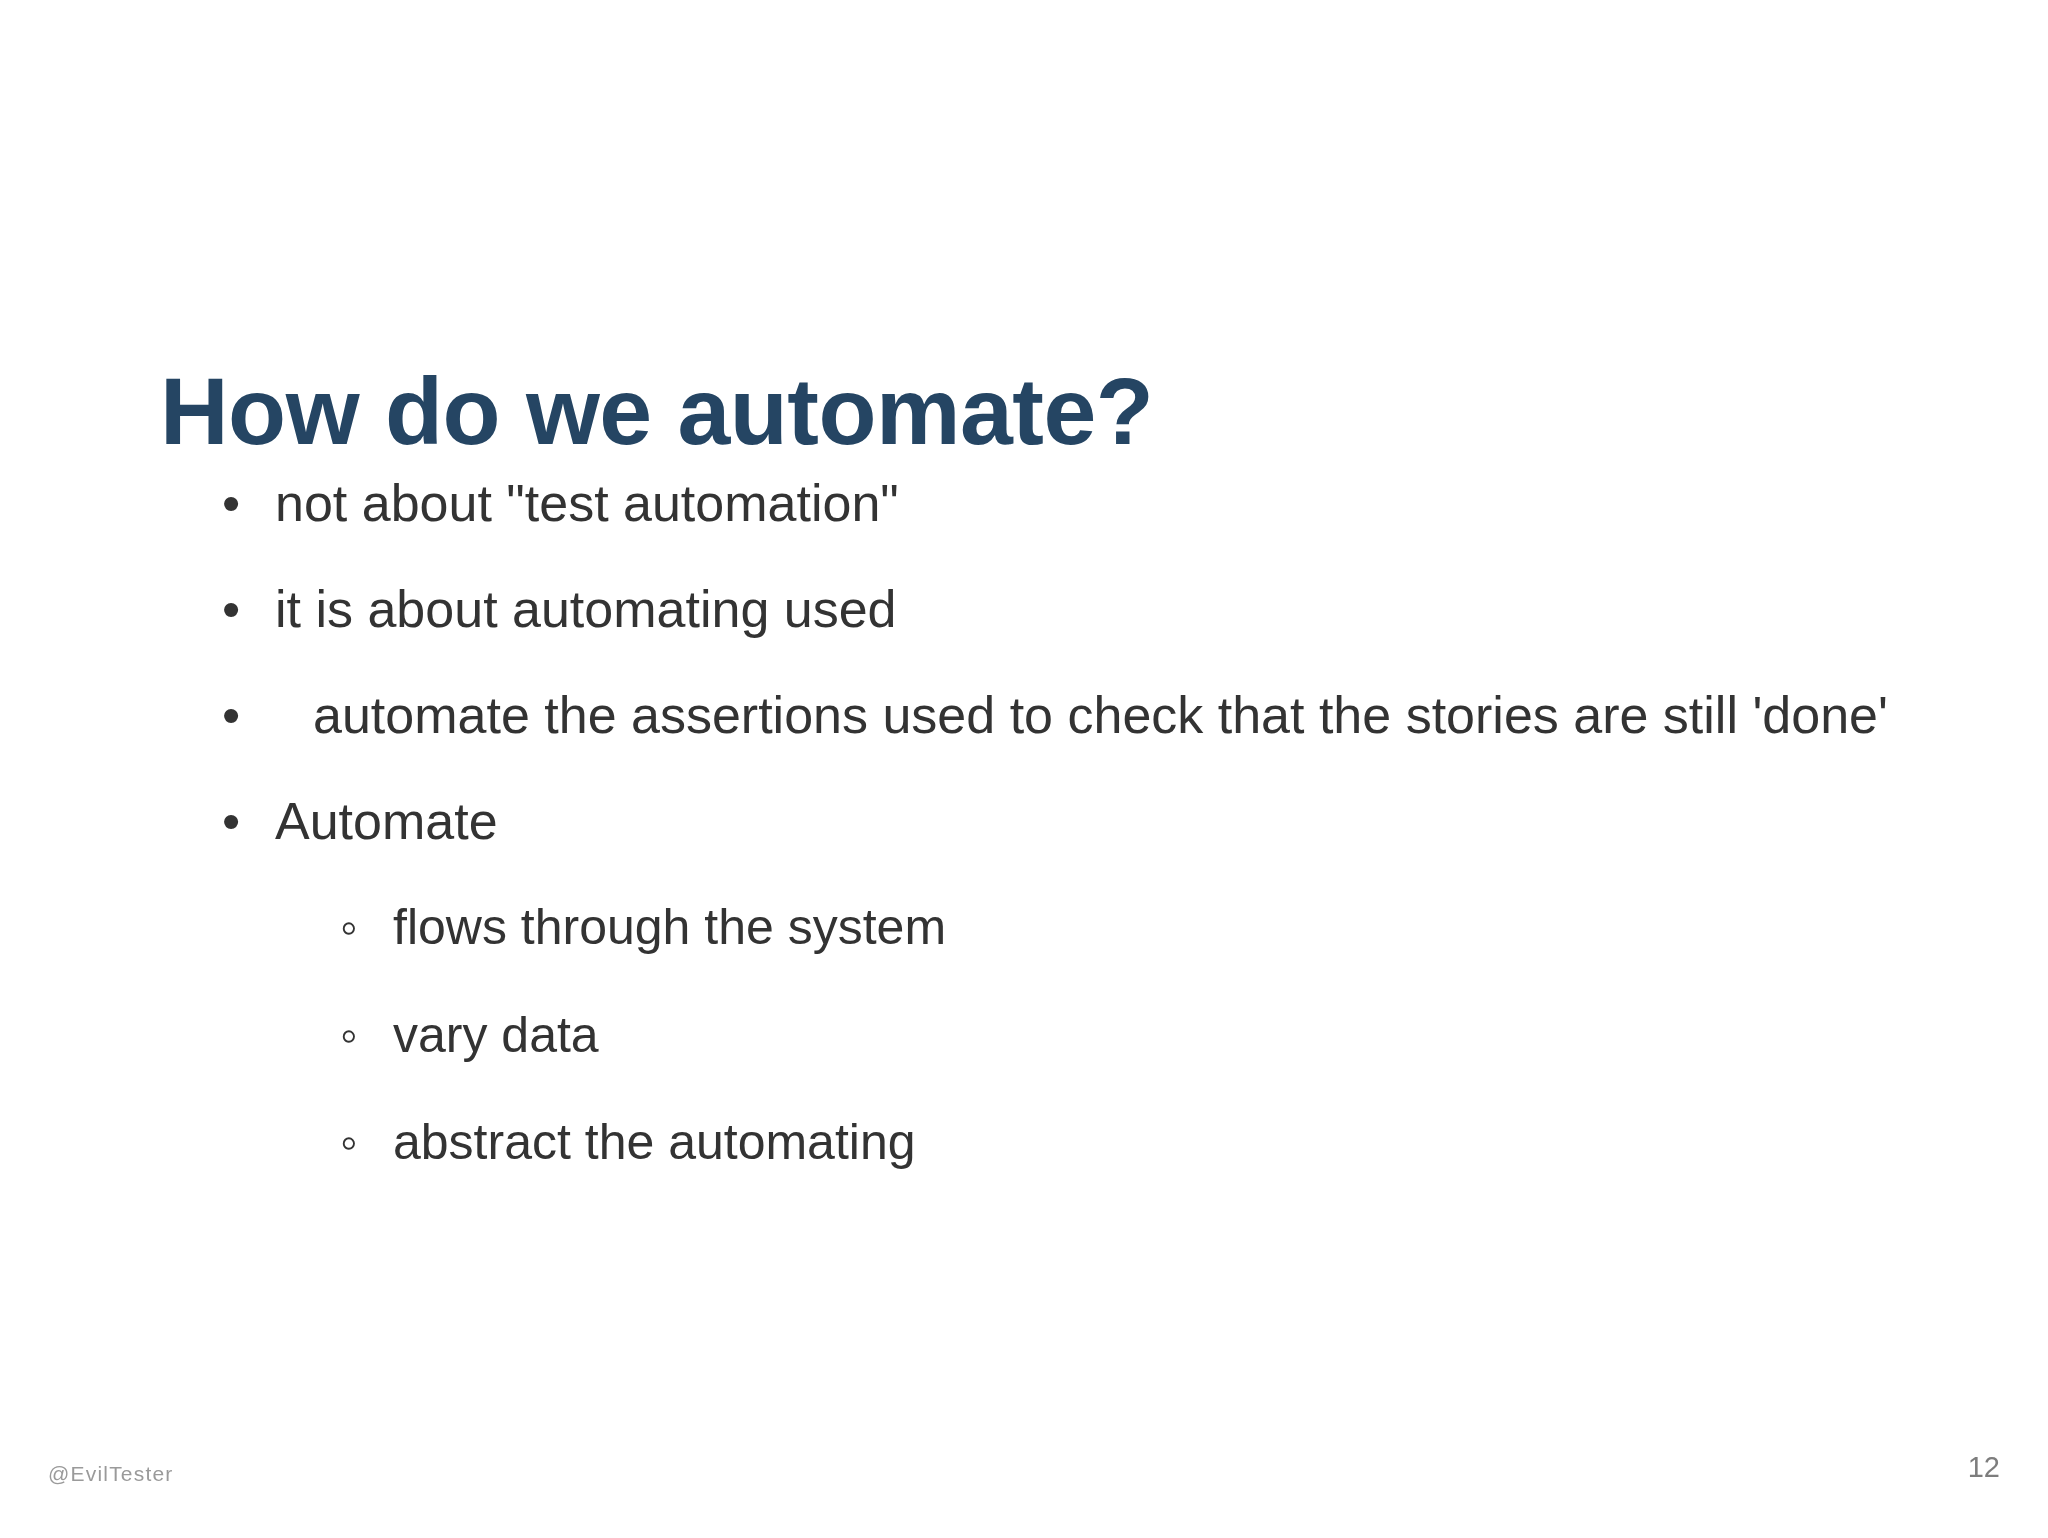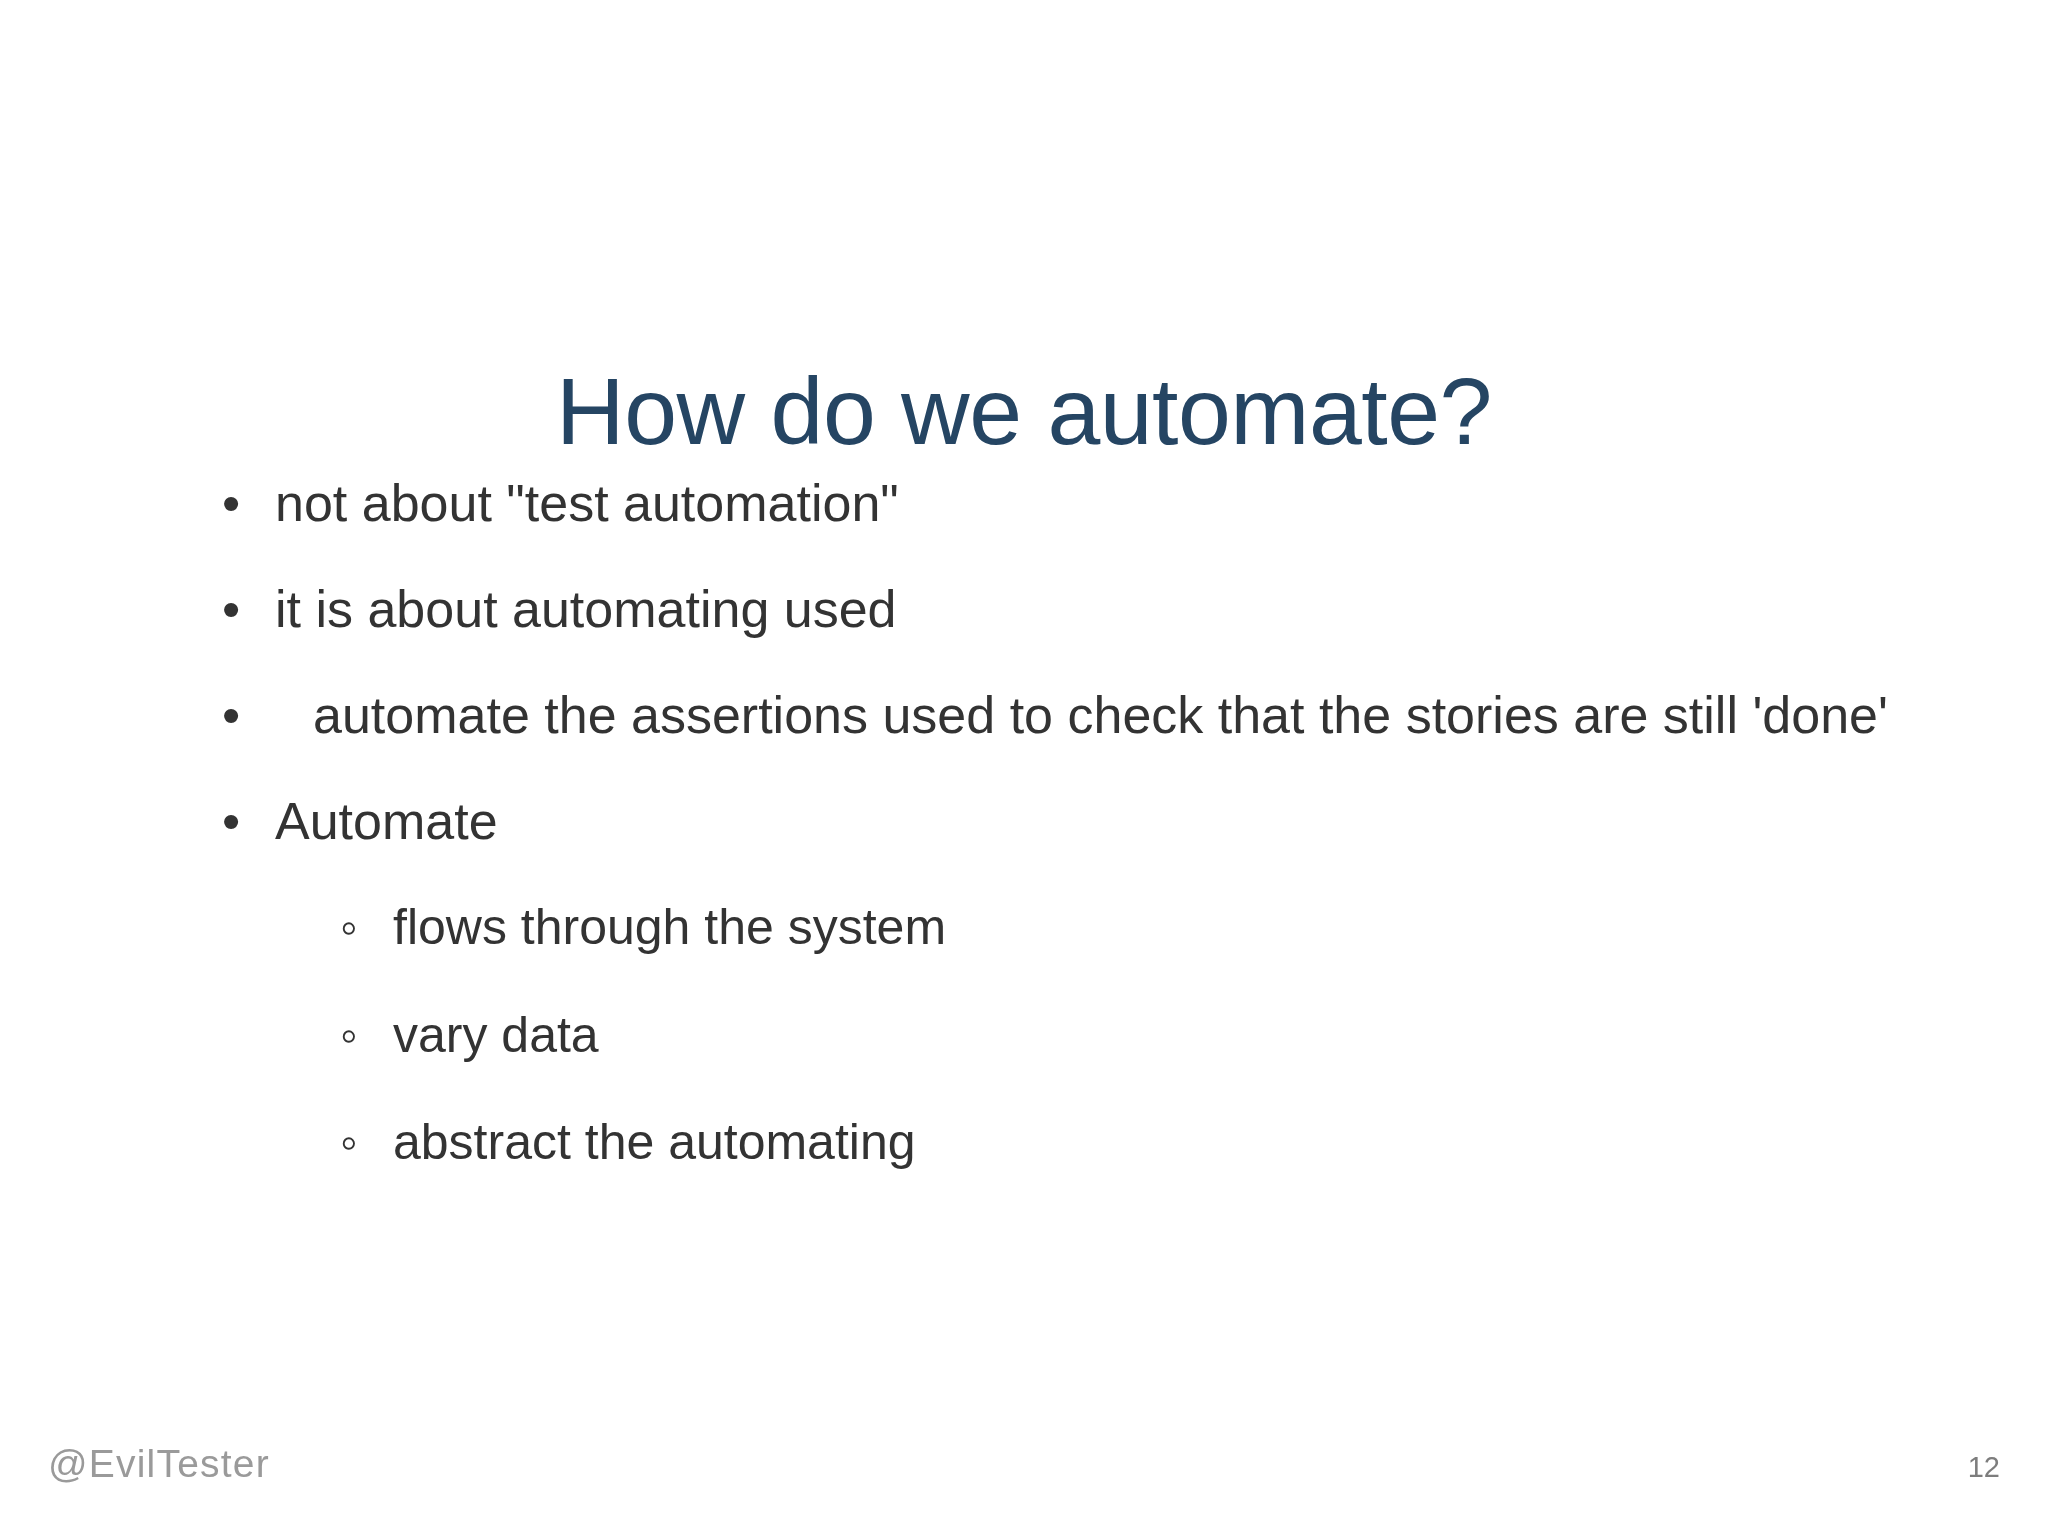--- a/index.html
+++ b/index.html
@@ -16,30 +16,29 @@
     position: relative;
     width: 2048px;
     height: 1538px;
     background: #ffffff;
     overflow: hidden;
   }
 
   
   .slide-title {
     position: absolute;
-    left: 144px;
+    left: 160px;
     top: 300px;
     width: 1760px;
     font-size: 95px;
     line-height: 1.0;
-    font-weight: 400;
+    font-weight: 700;
     letter-spacing: -0.5px;
     color: #254563;
     white-space: nowrap;
-    text-align: center;
   }
 
   
   .content {
     position: absolute;
     left: 0;
     top: 470px;
     width: 2048px;
   }
 
@@ -99,21 +98,21 @@
   .wrapwidth {
     max-width: 1590px;
     margin-left: 38px;
   }
 
   
   .footer-handle {
     position: absolute;
     left: 48px;
     bottom: 52px;
-    font-size: 39px;
+    font-size: 21px;
     letter-spacing: 1.2px;
     color: #9a9a9a;
   }
   .footer-pageno {
     position: absolute;
     right: 48px;
     bottom: 54px;
     font-size: 29px;
     color: #7d7d7d;
   }

